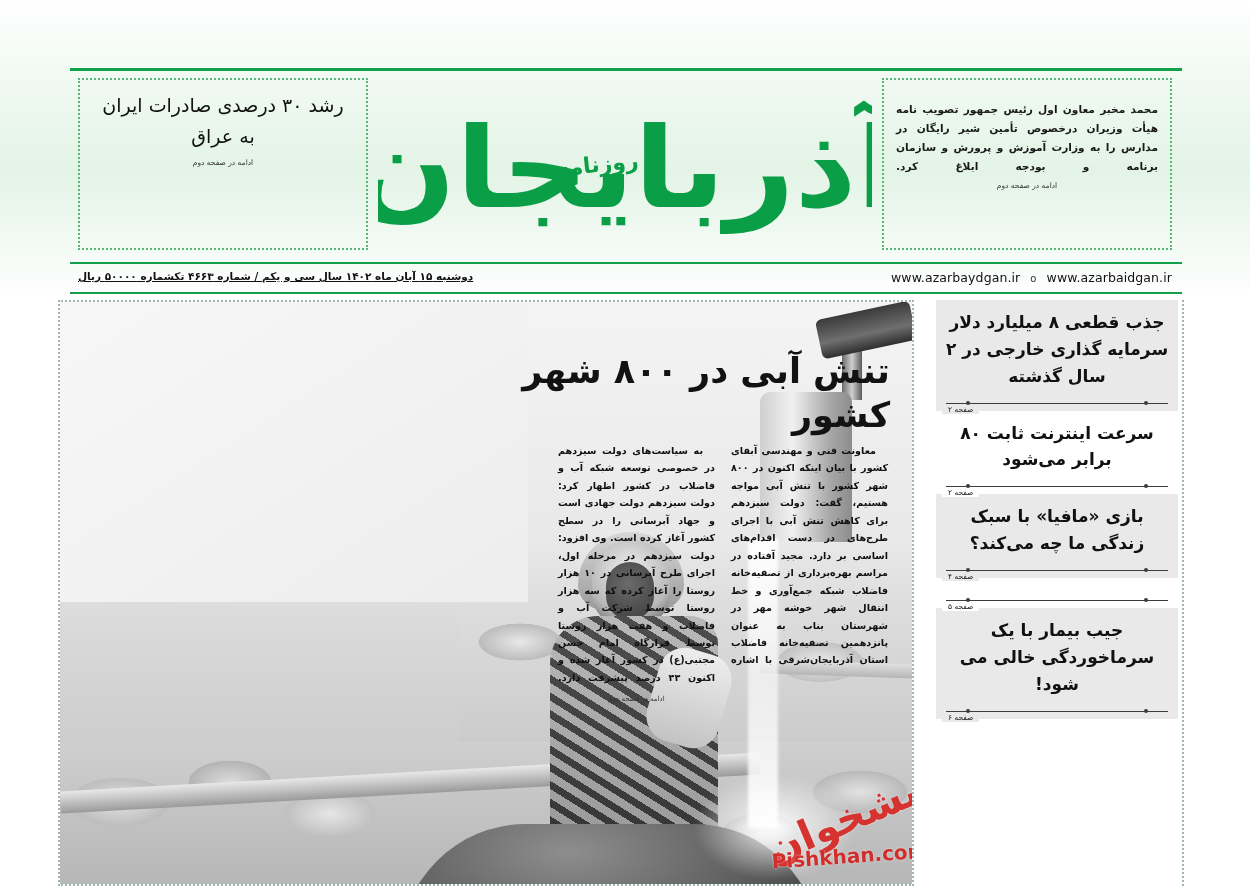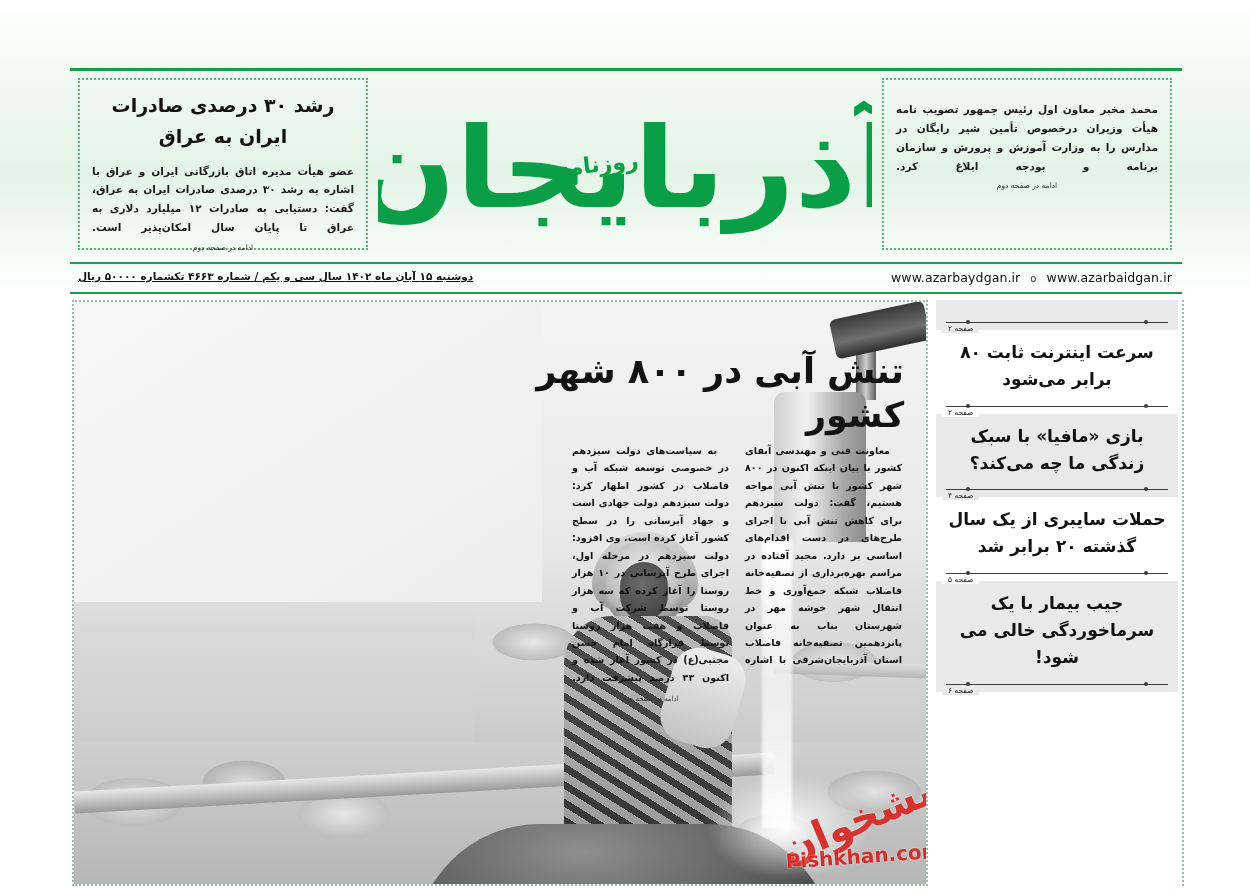--- a/index.html
+++ b/index.html
@@ -59,21 +59,21 @@
     border: 2px dotted #57b576;
     padding: 10px 12px 6px 12px;
     direction: rtl;
     text-align: center;
   }
   .teaser-left  { left: 78px;  width: 290px; }
   .teaser-right { right: 78px; width: 290px; }
 
   .teaser-title {
     font-family: "DejaVu Sans", sans-serif;
-    font-weight: bold;
+    font-weight: normal;
     font-size: 19px;
     line-height: 1.62;
     color: #111111;
     letter-spacing: -0.2px;
   }
   .teaser-body {
     margin-top: 10px;
     font-size: 10.6px;
     line-height: 1.78;
     color: #1a1a1a;
@@ -136,21 +136,21 @@
     color: #111;
     direction: ltr;
     white-space: nowrap;
     letter-spacing: .1px;
   }
   .urlline .sep { margin: 0 10px; font-size: 10px; color: #333; }
 
   
   .lead-panel {
     position: absolute;
-    left: 72px; top: 300px;
+    left: 58px; top: 300px;
     width: 856px;
     height: 586px;
     border: 2px dotted #9db8a4;
     background: #ffffff;
     overflow: hidden;
   }
 
   .lead-headline {
     position: absolute;
     right: 22px; top: 48px;
@@ -441,21 +441,20 @@
 <body>
 
 <div id="page">
 
   <div class="masthead">
 
     <div class="mast-rule-top"></div>
 
     <div class="teaser teaser-left">
       <div class="teaser-title">رشد ۳۰ درصدی صادرات ایران به عراق</div>
-      <div class="teaser-body">عضو هیأت مدیره اتاق بازرگانی ایران و عراق با اشاره به رشد ۳۰ درصدی صادرات ایران به عراق، گفت: دستیابی به صادرات ۱۲ میلیارد دلاری به عراق تا پایان سال امکان‌پذیر است.</div>
       <div class="teaser-more">ادامه در صفحه دوم</div>
     </div>
 
     <div class="logo-wrap">
       <div class="logo-word">آذربایجان</div>
     </div>
     <div class="logo-sub">روزنامه</div>
 
     <div class="teaser teaser-right">
       <div class="teaser-body">محمد مخبر معاون اول رئیس جمهور تصویب نامه هیأت وزیران درخصوص تأمین شیر رایگان در مدارس را به وزارت آموزش و پرورش و سازمان برنامه و بودجه ابلاغ کرد.</div>
@@ -511,20 +510,21 @@
 
     <div class="watermark">
       <div class="wm-fa">پیشخوان</div>
       <div class="wm-en">Pishkhan.com</div>
     </div>
   </div>
 
   <div class="sidebar">
 
     <div class="side-item shaded">
+      <div class="side-title">جذب قطعی ۸ میلیارد دلار سرمایه گذاری خارجی در ۲ سال گذشته</div>
       <div class="side-ref">
         <div class="line"></div>
         <div class="dot l"></div>
         <div class="dot r"></div>
         <div class="lblwrap"><span class="lblbg">صفحه ۲</span></div>
       </div>
     </div>
 
     <div class="side-item">
       <div class="side-title">سرعت اینترنت ثابت ۸۰ برابر می‌شود</div>
@@ -540,21 +540,20 @@
       <div class="side-title">بازی «مافیا» با سبک زندگی ما چه می‌کند؟</div>
       <div class="side-ref">
         <div class="line"></div>
         <div class="dot l"></div>
         <div class="dot r"></div>
         <div class="lblwrap"><span class="lblbg">صفحه ۴</span></div>
       </div>
     </div>
 
     <div class="side-item">
-      <div class="side-title">حملات سایبری از یک سال گذشته ۲۰ برابر شد</div>
       <div class="side-ref">
         <div class="line"></div>
         <div class="dot l"></div>
         <div class="dot r"></div>
         <div class="lblwrap"><span class="lblbg">صفحه ۵</span></div>
       </div>
     </div>
 
     <div class="side-item shaded">
       <div class="side-title">جیب بیمار با یک سرماخوردگی خالی می شود!</div>

